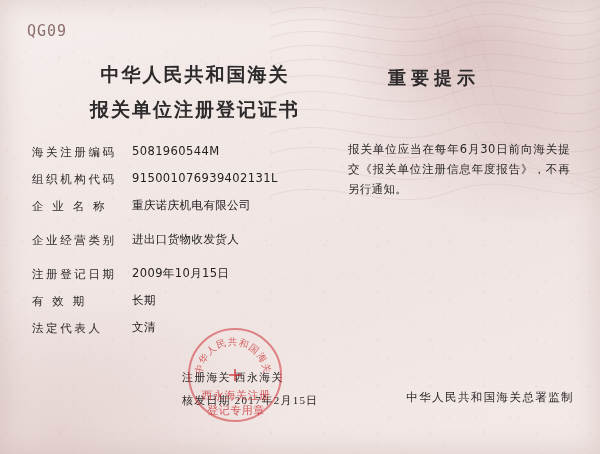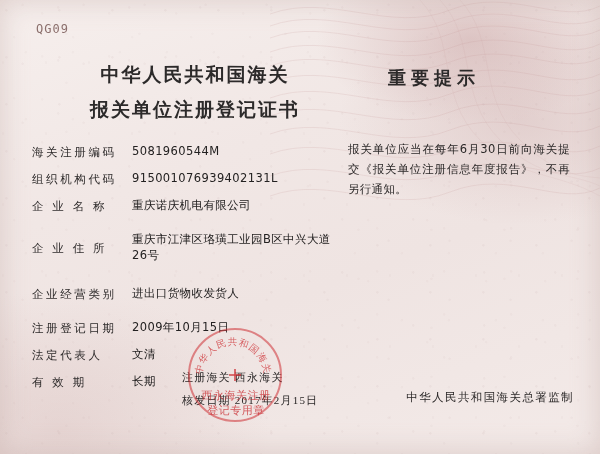--- a/index.html
+++ b/index.html
@@ -45,23 +45,23 @@
     position: absolute;
     right: 0;
     top: 0;
     width: 330px;
     height: 200px;
     opacity: 0.5;
     pointer-events: none;
   }
   #corner-code {
     position: absolute;
-    left: 36px;
+    left: 27px;
     top: 22px;
-    font-size: 12px;
+    font-size: 15px;
     letter-spacing: 1px;
     color: #8b6f6c;
     font-family: "DejaVu Sans Mono", monospace;
   }
   
   #title-block {
     position: absolute;
     left: 60px;
     top: 62px;
     width: 270px;
@@ -269,39 +269,35 @@
       <div class="field-value">5081960544M</div>
     </div>
     <div class="field-row">
       <div class="field-label">组织机构代码</div>
       <div class="field-value">915001076939402131L</div>
     </div>
     <div class="field-row mid-gap">
       <div class="field-label">企 业 名 称</div>
       <div class="field-value">重庆诺庆机电有限公司</div>
     </div>
-    <div class="field-row tall big-gap">
-      <div class="field-label">企 业 住 所</div>
-      <div class="field-value">重庆市江津区珞璜工业园B区中兴大道26号</div>
-    </div>
     <div class="field-row mid-gap">
       <div class="field-label">企业经营类别</div>
       <div class="field-value">进出口货物收发货人</div>
     </div>
     <div class="field-row">
       <div class="field-label">注册登记日期</div>
       <div class="field-value">2009年10月15日</div>
     </div>
     <div class="field-row">
+      <div class="field-label">有 效 期</div>
+      <div class="field-value">长期</div>
+    </div>
+    <div class="field-row">
       <div class="field-label">法定代表人</div>
       <div class="field-value">文清</div>
-    </div>
-    <div class="field-row">
-      <div class="field-label">有 效 期</div>
-      <div class="field-value">长期</div>
     </div>
   </div>
 
   <div id="notice-title">重要提示</div>
   <div id="notice-body">报关单位应当在每年6月30日前向海关提交《报关单位注册信息年度报告》，不再另行通知。</div>
 
   <div id="sig-block">
     <div class="sig-row">
       <div class="sig-label">注册海关</div>
       <div class="sig-value">西永海关</div>

